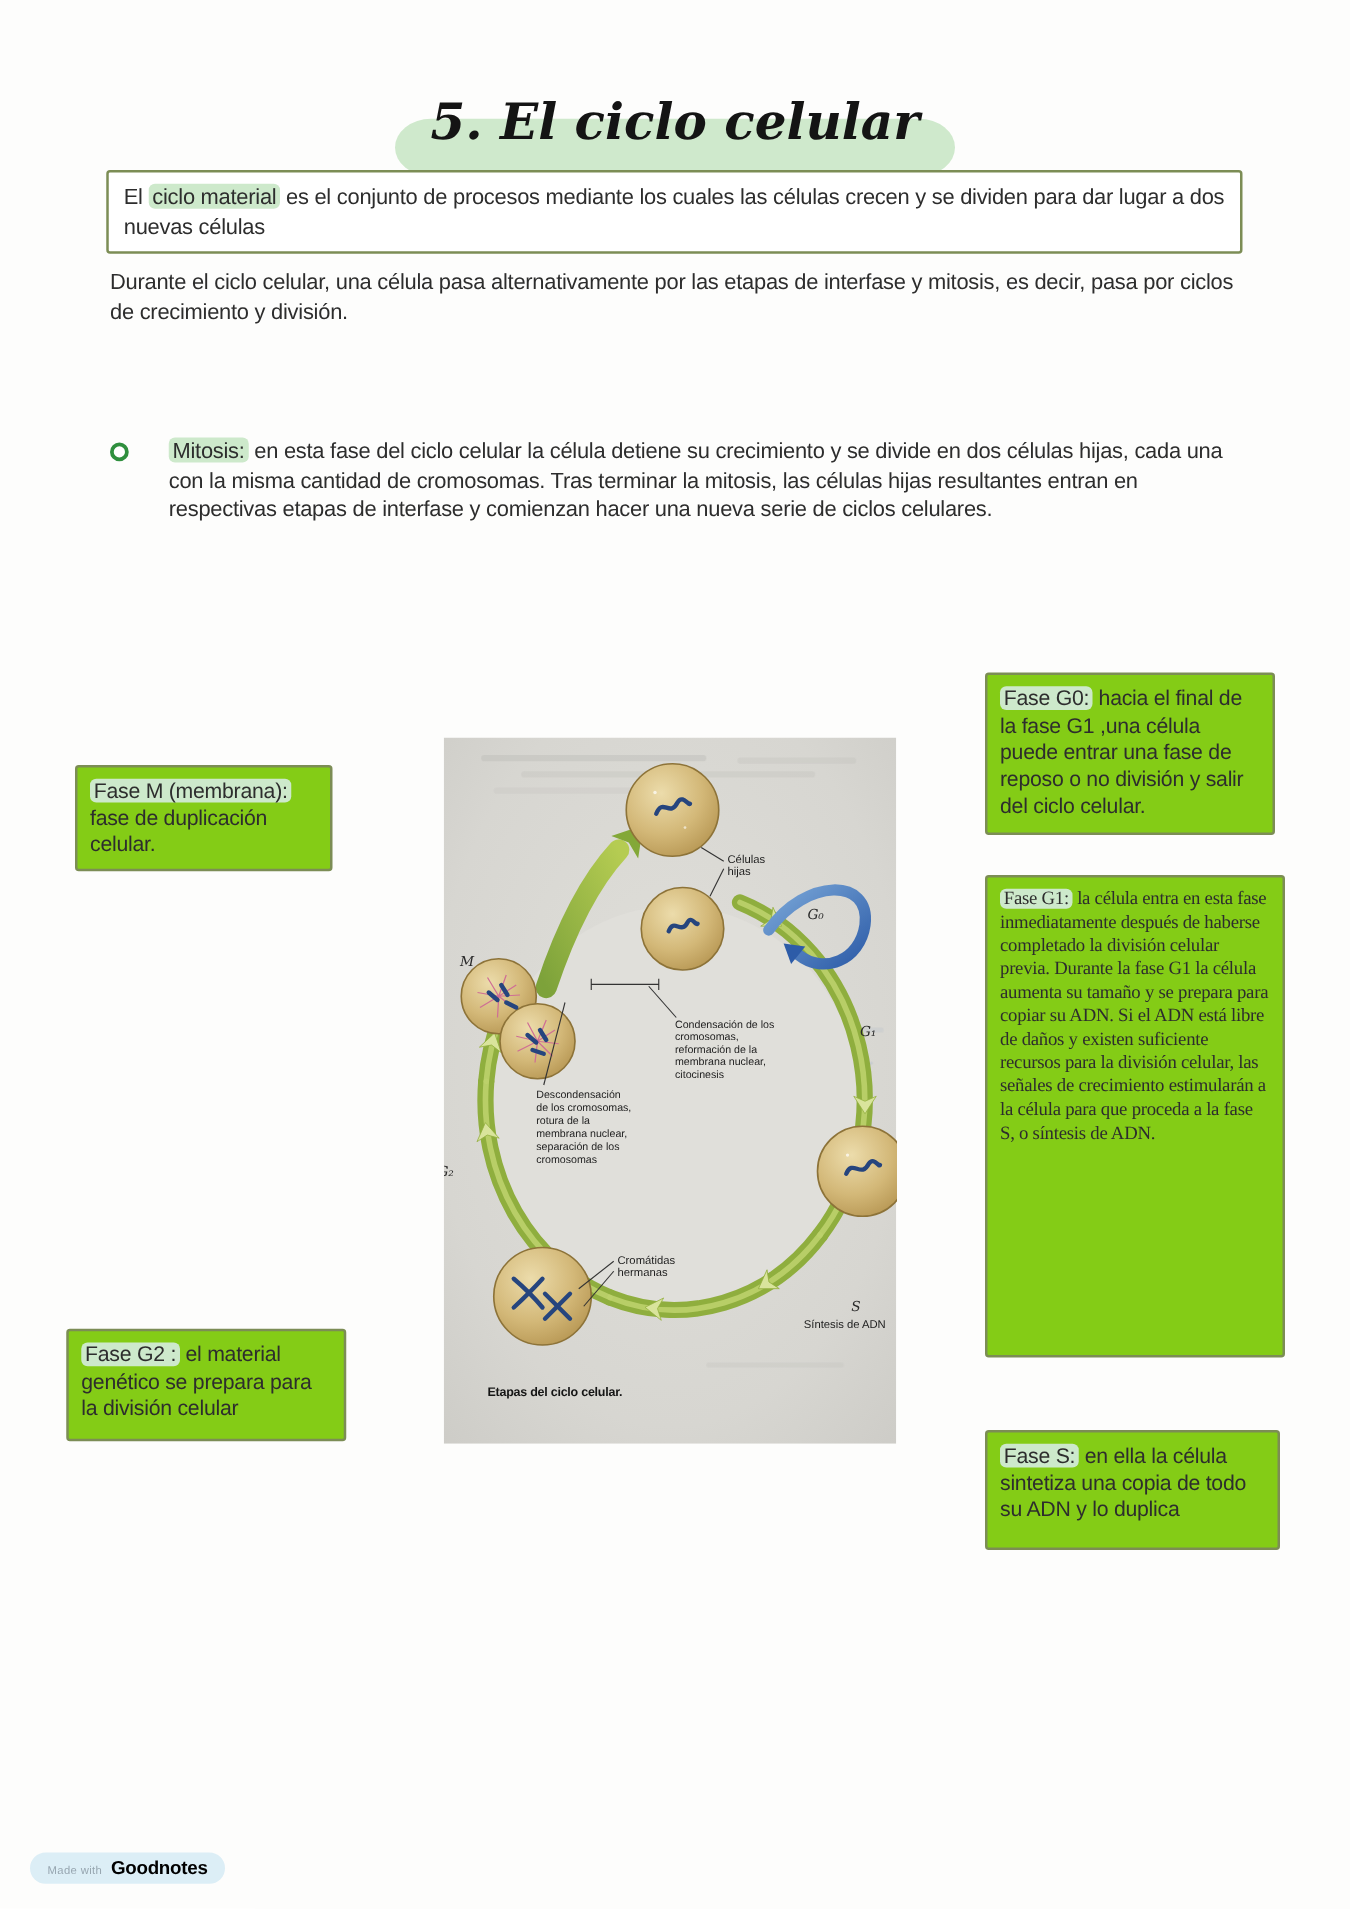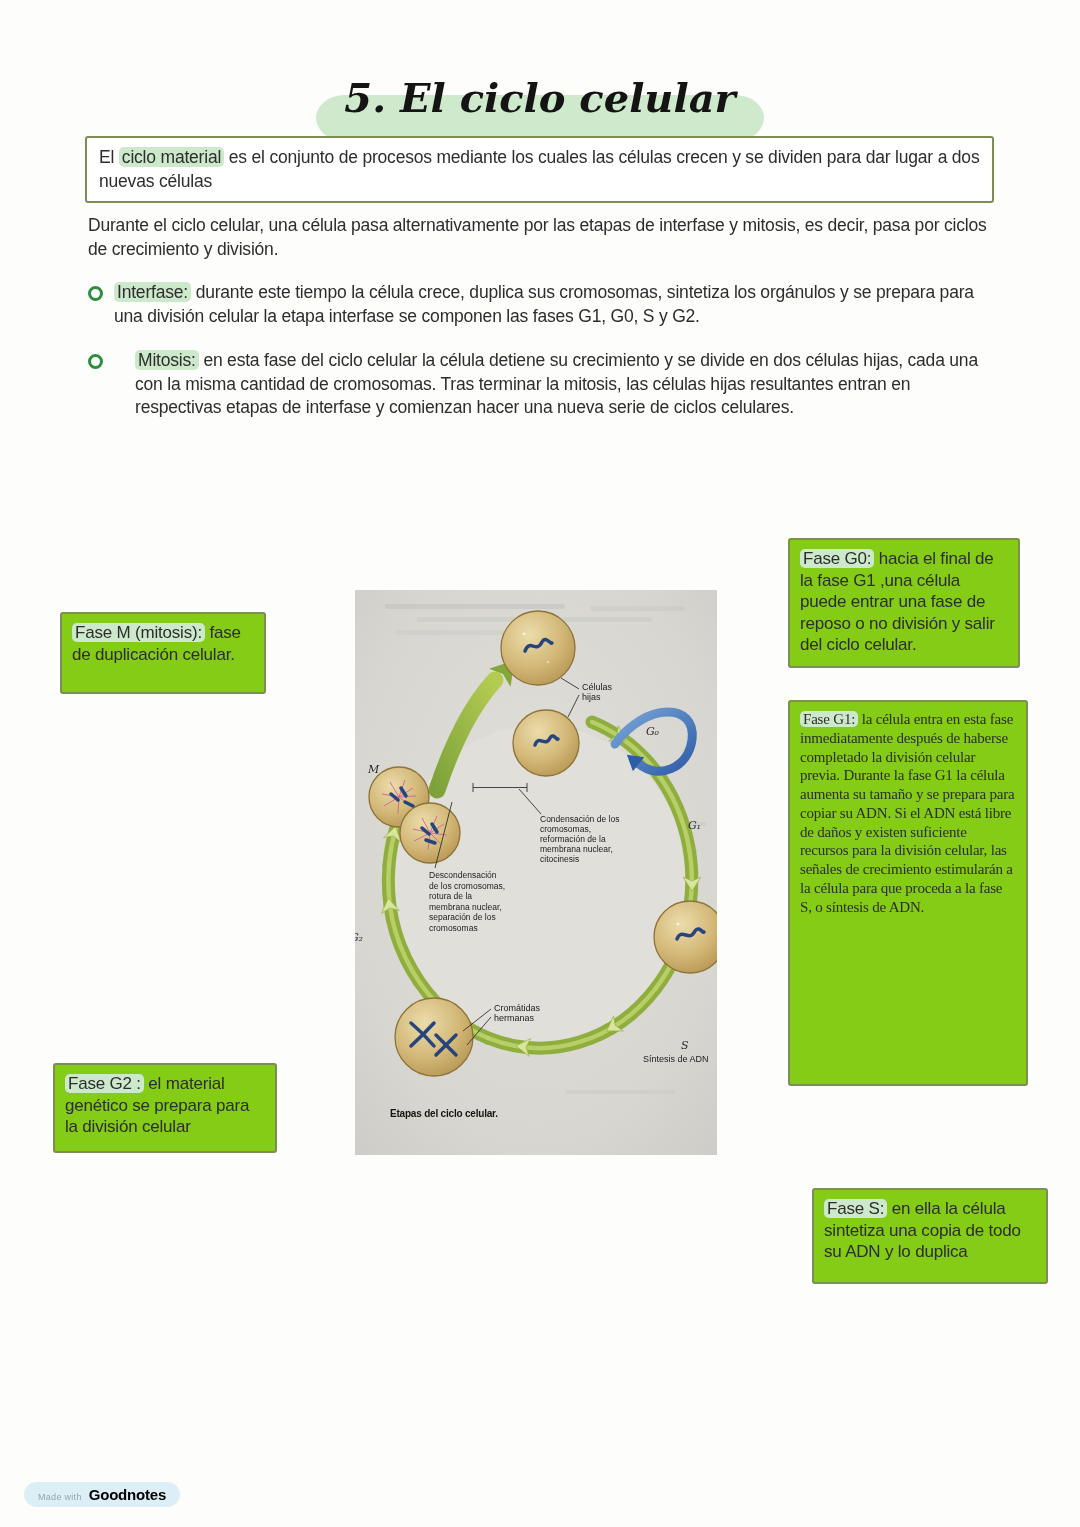--- a/index.html
+++ b/index.html
@@ -28,21 +28,21 @@
 
   .hl{background:#cde9cb;border-radius:5px;padding:0 3px;}
 
   
   .note{position:absolute;border:2px solid #7c8d55;border-radius:3px;background:#84cc16;
         padding:8px 10px;font-size:17px;line-height:1.27;}
   .fase-m {left:60px; top:612px; width:182px; min-height:62px;}
   .fase-g0{left:788px;top:538px; width:208px; min-height:110px;}
   .fase-g1{left:788px;top:700px; width:216px; min-height:366px;font-size:15px;line-height:1.25;font-family:Liberation Serif, serif;}
   .fase-g2{left:53px; top:1063px;width:200px; min-height:70px;}
-  .fase-s {left:788px;top:1188px;width:212px; min-height:76px;margin-left:24px;}
+  .fase-s {left:788px;top:1144px;width:212px; min-height:76px;}
 
   
   .photo{position:absolute;left:355px;top:590px;width:362px;height:565px;}
 
   
   .badge{position:absolute;left:24px;top:1482px;background:#dceef6;border-radius:16px;
          padding:4px 14px;display:flex;align-items:baseline;gap:7px;}
   .badge .mw{font-size:9px;color:#97a6b0;letter-spacing:.3px;}
   .badge .brand{font-size:15px;font-weight:700;color:#000000;letter-spacing:-0.2px;}
 
@@ -62,32 +62,28 @@
   <div class="title-wrap">
     <span class="title-hl"><span class="title-text">5. El ciclo celular</span></span>
   </div>
 
   <div class="def-box">
     <span>El </span><span class="hl">ciclo material</span><span> es el conjunto de procesos mediante los cuales las células crecen y se dividen para dar lugar a dos nuevas células</span>
   </div>
 
   <p class="intro">Durante el ciclo celular, una célula pasa alternativamente por las etapas de interfase y mitosis, es decir, pasa por ciclos de crecimiento y división.</p>
 
-  <div class="bullet b1">
-    <span class="marker"></span>
-    <span class="btext"><span class="hl">Interfase:</span><span> durante este tiempo la célula crece, duplica sus cromosomas, sintetiza los orgánulos y se prepara para una división celular la etapa interfase se componen las fases G1, G0, S y G2.</span></span>
-  </div>
 
   <div class="bullet b2">
     <span class="marker"></span>
     <span class="btext"><span class="hl">Mitosis:</span><span> en esta fase del ciclo celular la célula detiene su crecimiento y se divide en dos células hijas, cada una con la misma cantidad de cromosomas. Tras terminar la mitosis, las células hijas resultantes entran en respectivas etapas de interfase y comienzan hacer una nueva serie de ciclos celulares.</span></span>
   </div>
 
   <div class="note fase-m">
-    <span class="hl">Fase M (mitosis):</span><span> fase de duplicación celular.</span>
+    <span class="hl">Fase M (membrana):</span><span> fase de duplicación celular.</span>
   </div>
 
   <div class="note fase-g0">
     <span class="hl">Fase G0:</span><span> hacia el final de la fase G1 ,una célula puede entrar una fase de reposo o no división y salir del ciclo celular.</span>
   </div>
 
   <div class="note fase-g1">
     <span class="hl">Fase G1:</span><span> la célula entra en esta fase inmediatamente después de haberse completado la división celular previa. Durante la fase G1 la célula aumenta su tamaño y se prepara para copiar su ADN. Si el ADN está libre de daños y existen suficiente recursos para la división celular, las señales de crecimiento estimularán a la célula para que proceda a la fase S, o síntesis de ADN.</span>
   </div>
 

